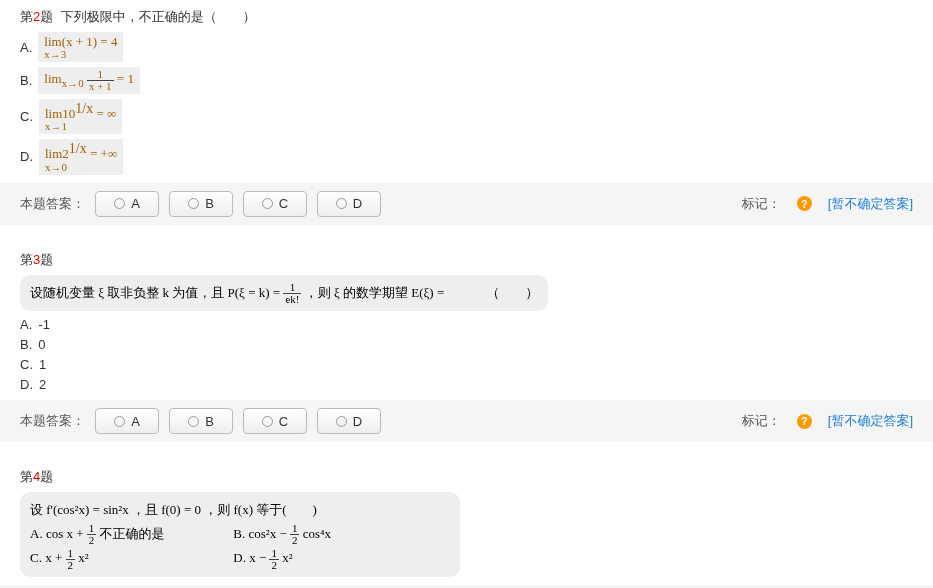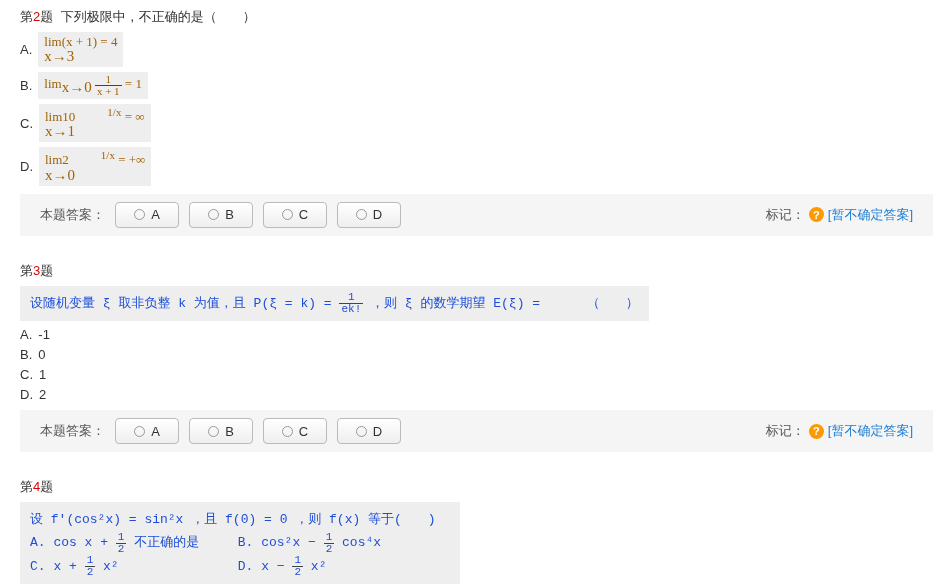--- a/index.html
+++ b/index.html
@@ -6,32 +6,32 @@
   body { font-family: Arial, "Microsoft YaHei", sans-serif; font-size: 13px; color: #333; background: #fff; width: 933px; }
   .question-block { padding: 8px 20px 0 20px; }
   .q-header { margin-bottom: 6px; }
   .q-label { display: inline; }
   .q-num { color: #d00; }
   .q-stem-inline { display: inline; margin-left: 4px; }
   .q-stem-block { margin: 6px 0; }
   .opt-line { margin: 5px 0; display: flex; align-items: center; }
   .opt-letter { margin-right: 6px; }
   .math-img { background: #eee; padding: 2px 6px; font-family: 'Times New Roman', serif; font-size: 13px; color: #a16207; display: inline-block; }
-  .math-img-wide { background: #eee; padding: 6px 10px; font-family: Liberation Mono, monospace; font-size: 13px; color: #1d4ed8; display: inline-block; line-height: 1.8; }
-  sup { font-size: 11px; margin-left: 32px; }
-  sub { font-size: 15px; }
+  .math-img-wide { background: #eee; padding: 6px 10px; font-family: Liberation Serif, serif; font-size: 13px; color: #000000; display: inline-block; line-height: 1.8; border-radius: 10px; }
+  sup { font-size: 14px; }
+  sub { font-size: 11px; }
   .frac { display: inline-block; vertical-align: middle; text-align: center; font-size: 11px; line-height: 1; }
   .frac .num { display: block; border-bottom: 1px solid #444; padding: 0 2px; }
   .frac .den { display: block; padding: 0 2px; }
-  .answer-bar { background: #f5f5f5; padding: 8px 20px; display: flex; align-items: center; justify-content: space-between; margin-top: 8px; margin-left: 20px; }
+  .answer-bar { background: #f5f5f5; padding: 8px 20px; display: flex; align-items: center; justify-content: space-between; margin-top: 8px; }
   .answer-left { display: flex; align-items: center; gap: 10px; }
   .ans-label { color: #555; }
   .ans-btn { display: inline-flex; align-items: center; justify-content: center; gap: 6px; width: 64px; height: 26px; border: 1px solid #bbb; border-radius: 4px; background: linear-gradient(#fff, #eee); cursor: pointer; font-size: 13px; color: #333; }
   .ans-btn .radio { width: 11px; height: 11px; border: 1px solid #999; border-radius: 50%; display: inline-block; }
-  .answer-right { display: flex; align-items: center; gap: 4px; font-size: 13px; }
+  .answer-right { display: flex; align-items: center; gap: 16px; font-size: 13px; }
   .mark-label { color: #555; }
   .help-icon { width: 15px; height: 15px; border-radius: 50%; background: #f90; color: #fff; font-weight: bold; font-size: 11px; display: inline-flex; align-items: center; justify-content: center; }
   .unsure-link { color: #1e7fd6; cursor: pointer; }
   .sep { height: 18px; }
   .mcell { display: inline-block; min-width: 200px; }
 </style>
 </head>
 <body>
 
 <div class="question-block">

